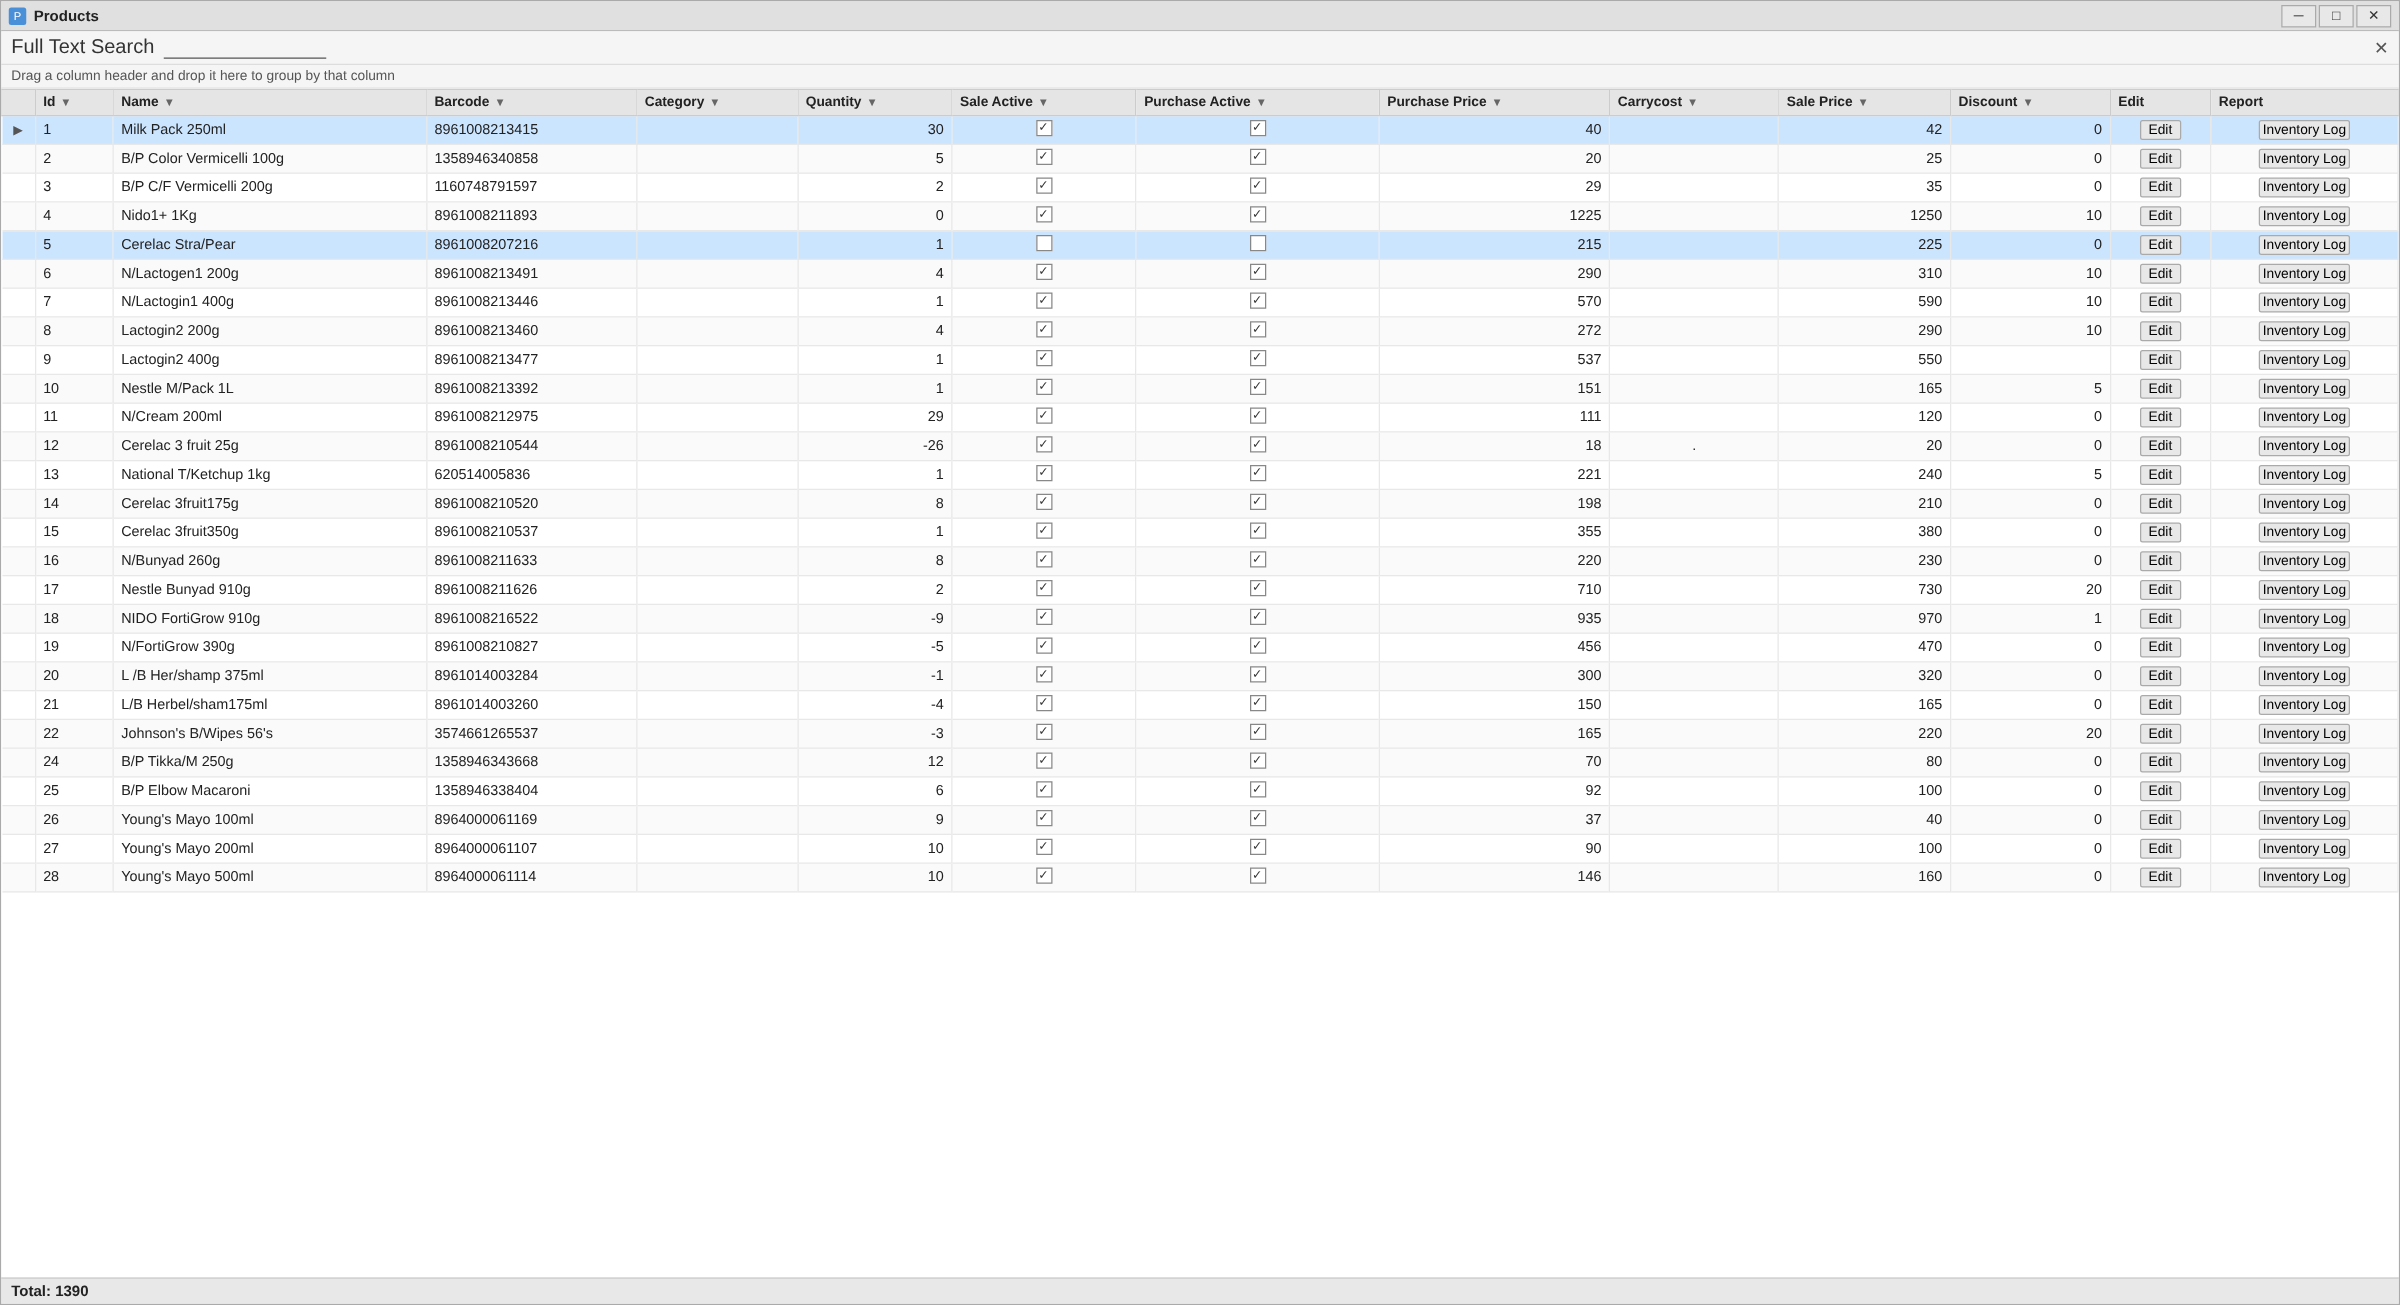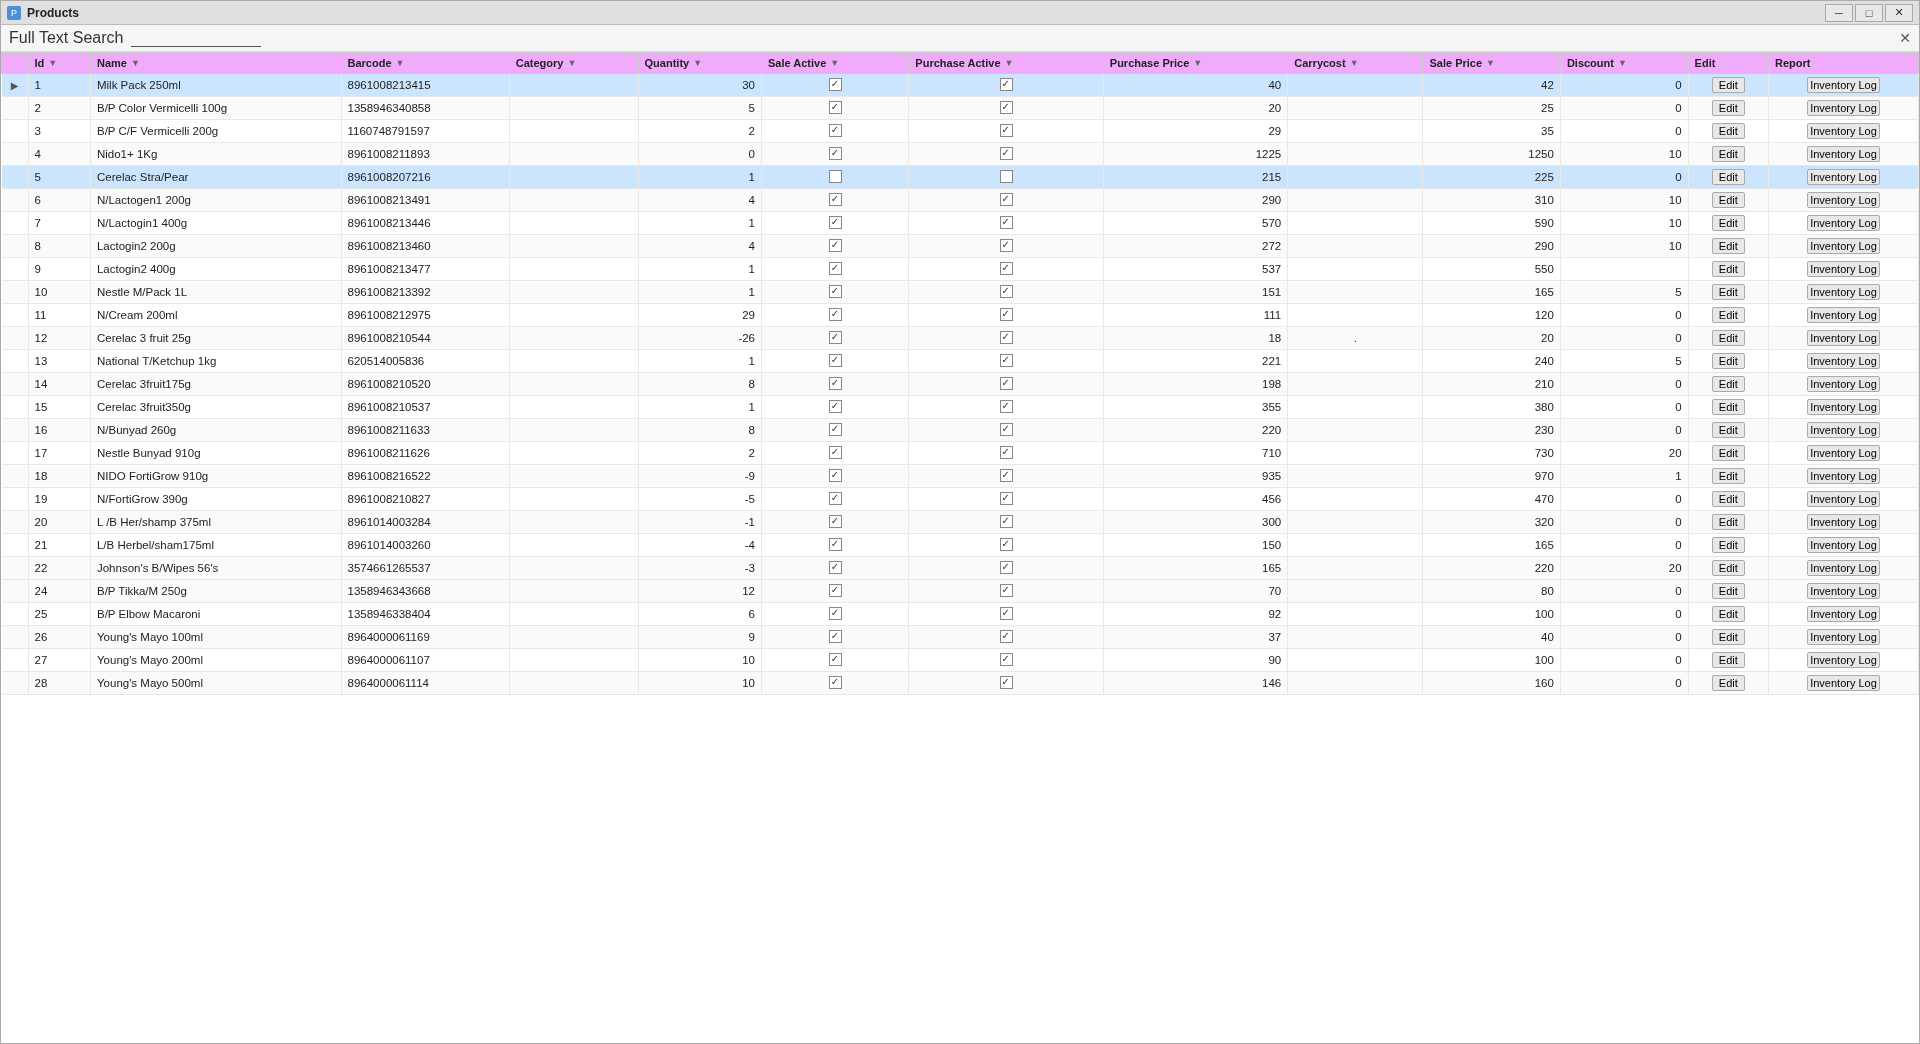--- a/index.html
+++ b/index.html
@@ -108,21 +108,21 @@
       background: white;
     }
 
     table {
       border-collapse: collapse;
       width: 100%;
       min-width: 980px;
     }
 
     thead th {
-      background: #f0abfc;
+      background: #e5e5e5;
       border: 1px solid #ccc;
       padding: 4px 6px;
       font-size: 11px;
       font-weight: 600;
       text-align: left;
       white-space: nowrap;
       position: sticky;
       top: 0;
       z-index: 10;
       cursor: pointer;
@@ -233,20 +233,21 @@
       <button class="title-btn close">✕</button>
     </div>
   </div>
 
   <div class="toolbar">
     <span class="search-label">Full Text Search</span>
     <input class="search-input" type="text" value="" style="">
     <span class="close-btn-small">✕</span>
   </div>
 
+  <div class="drag-hint">Drag a column header and drop it here to group by that column</div>
 
   <div class="table-container">
     <table>
       <thead>
         <tr>
           <th style="width:16px;"></th>
           <th>
             <div class="col-header">Id <span class="filter-icon">▼</span></div>
           </th>
           <th>
@@ -713,13 +714,14 @@
             <td class="center"></td>
             <td class="num">160</td>
             <td class="num">0</td>
             <td class="center"><button class="btn-edit">Edit</button></td>
             <td class="center"><button class="btn-inv-log">Inventory Log</button></td>
           </tr>
         </tbody>
     </table>
   </div>
 
+  <div class="status-bar">Total: 1390</div>
 </div>
 
 </body></html>

